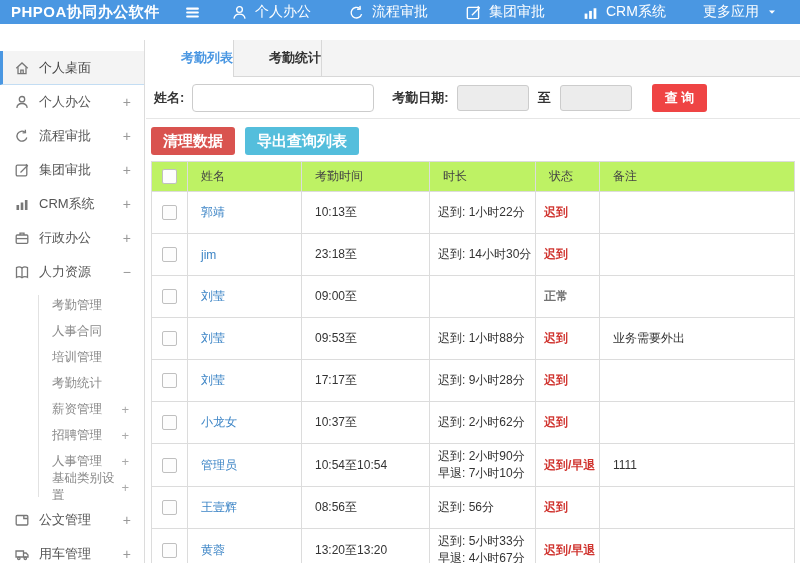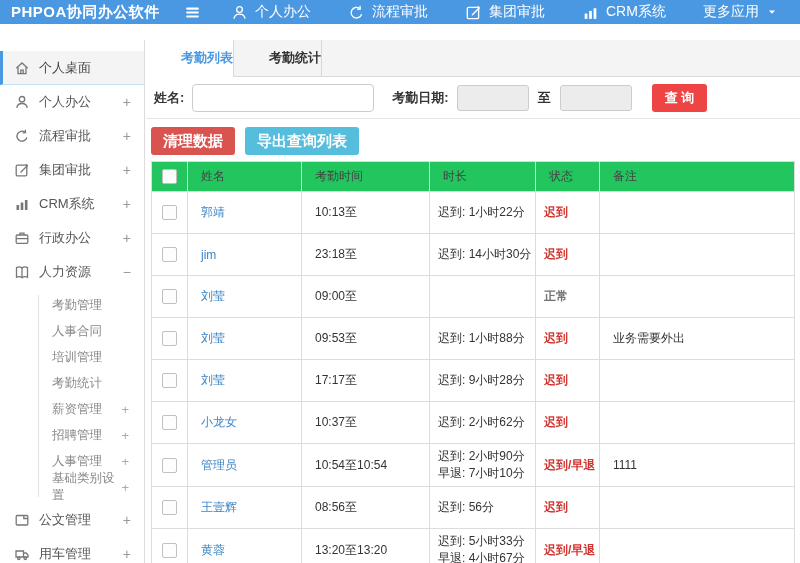--- a/index.html
+++ b/index.html
@@ -55,21 +55,21 @@
              border-radius:3px;font-size:13px;font-weight:bold;cursor:pointer;}
 
   .toolbar{display:flex;gap:10px;padding:8px 5px 6px;}
   .btn{height:28px;border:none;border-radius:3px;color:#fff;font-size:15px;padding:0 12px;
        cursor:pointer;font-weight:bold;}
   .btn-clear{background:#d9534f;}
   .btn-export{background:#54bedc;}
 
   table{border-collapse:collapse;width:644px;margin:0 5px;table-layout:fixed;font-size:12px;background:#fff;}
   th,td{border:1px solid #dcdcdc;text-align:left;vertical-align:middle;box-sizing:border-box;}
-  thead th{background:#22c55e;color:#444;font-weight:normal;height:30px;padding:0 13px;}
+  thead th{background:#bef264;color:#444;font-weight:normal;height:30px;padding:0 13px;}
   tbody td{height:42px;padding:4px 8px 4px 13px;color:#333;}
   td.dur{padding:4px 2px 4px 8px;}
   td.st{white-space:nowrap;padding:4px 2px 4px 8px;font-weight:bold;}
   td.cb,th.cb{text-align:center;padding:0;}
   .checkbox{display:inline-block;width:13px;height:13px;border:1px solid #c0c0c0;border-radius:2px;
             background:#fdfdfd;vertical-align:middle;cursor:pointer;}
   .name-link{color:#3d85c6;cursor:pointer;}
   .status-red{color:#d0342f;}
   .status-normal{color:#737373;}
   .dur-line{line-height:17px;}

